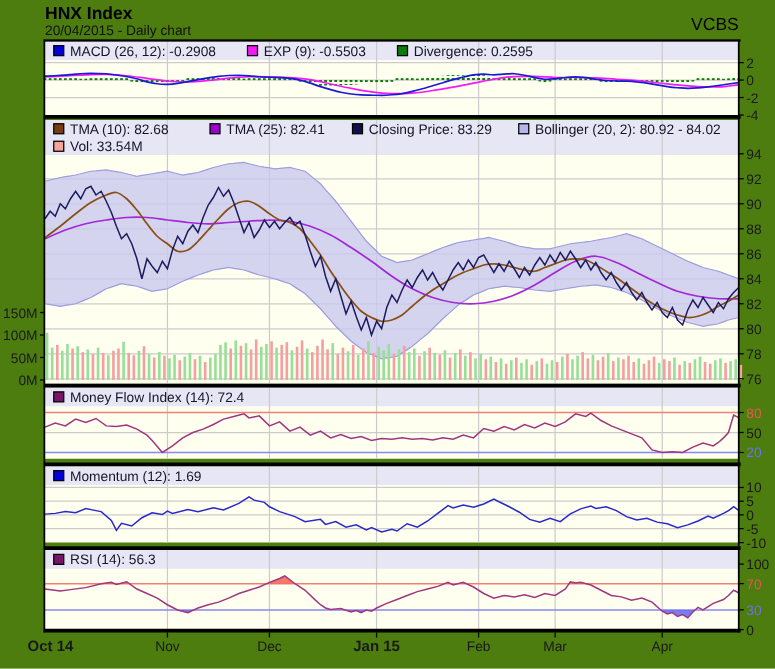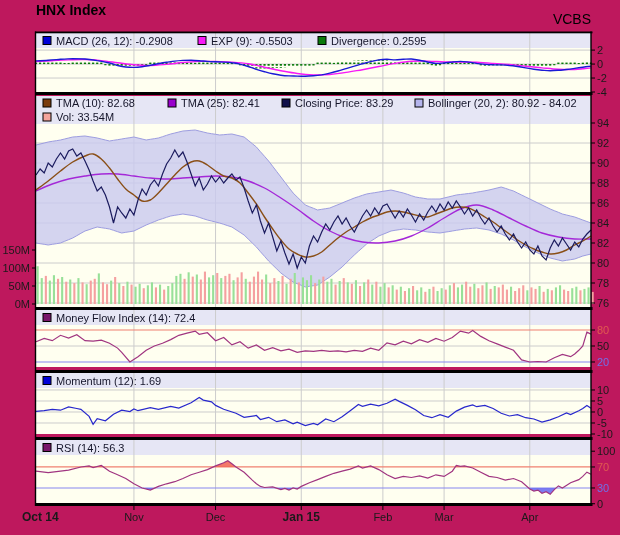--- a/index.html
+++ b/index.html
@@ -1,27 +1,28 @@
 <!DOCTYPE html>
 <html><head>
 <meta charset="utf-8">
 <style>
   html,body{margin:0;padding:0;background:#fff;}
-  .page{position:relative;width:620px;height:535px;background:#be185d;
+  .page{position:relative;width:620px;height:535px;background:#4d7c0f;
         font-family:"Liberation Sans",sans-serif;overflow:hidden;}
   .hdr-title{position:absolute;left:36px;top:2px;font-size:14px;font-weight:bold;color:#000;}
   .hdr-sub{position:absolute;left:36px;top:19px;font-size:11px;color:#111;}
   .hdr-brand{position:absolute;right:29px;top:11px;font-size:14px;font-weight:normal;color:#000;}
   svg text{font-family:"Liberation Sans",sans-serif;}
 </style>
 </head>
 <body>
 
 <div class="page">
   <div class="hdr-title">HNX Index</div>
+  <div class="hdr-sub">20/04/2015 - Daily chart</div>
   <div class="hdr-brand">VCBS</div>
   <svg id="chart" width="620" height="535" viewBox="0 0 620 535">
       <rect x="36" y="33" width="555" height="59" fill="#fffff0"></rect>
       <rect x="36" y="33" width="555" height="15" fill="#e6e6f5"></rect>
       <line x1="133.94117647058823" y1="33" x2="133.94117647058823" y2="92" stroke="#cccccc" stroke-width="1"></line>
       <line x1="215.55882352941177" y1="33" x2="215.55882352941177" y2="92" stroke="#cccccc" stroke-width="1"></line>
       <line x1="301.25735294117646" y1="33" x2="301.25735294117646" y2="92" stroke="#cccccc" stroke-width="1"></line>
       <line x1="382.875" y1="33" x2="382.875" y2="92" stroke="#cccccc" stroke-width="1"></line>
       <line x1="444.0882352941177" y1="33" x2="444.0882352941177" y2="92" stroke="#cccccc" stroke-width="1"></line>
       <line x1="529.7867647058824" y1="33" x2="529.7867647058824" y2="92" stroke="#cccccc" stroke-width="1"></line>

